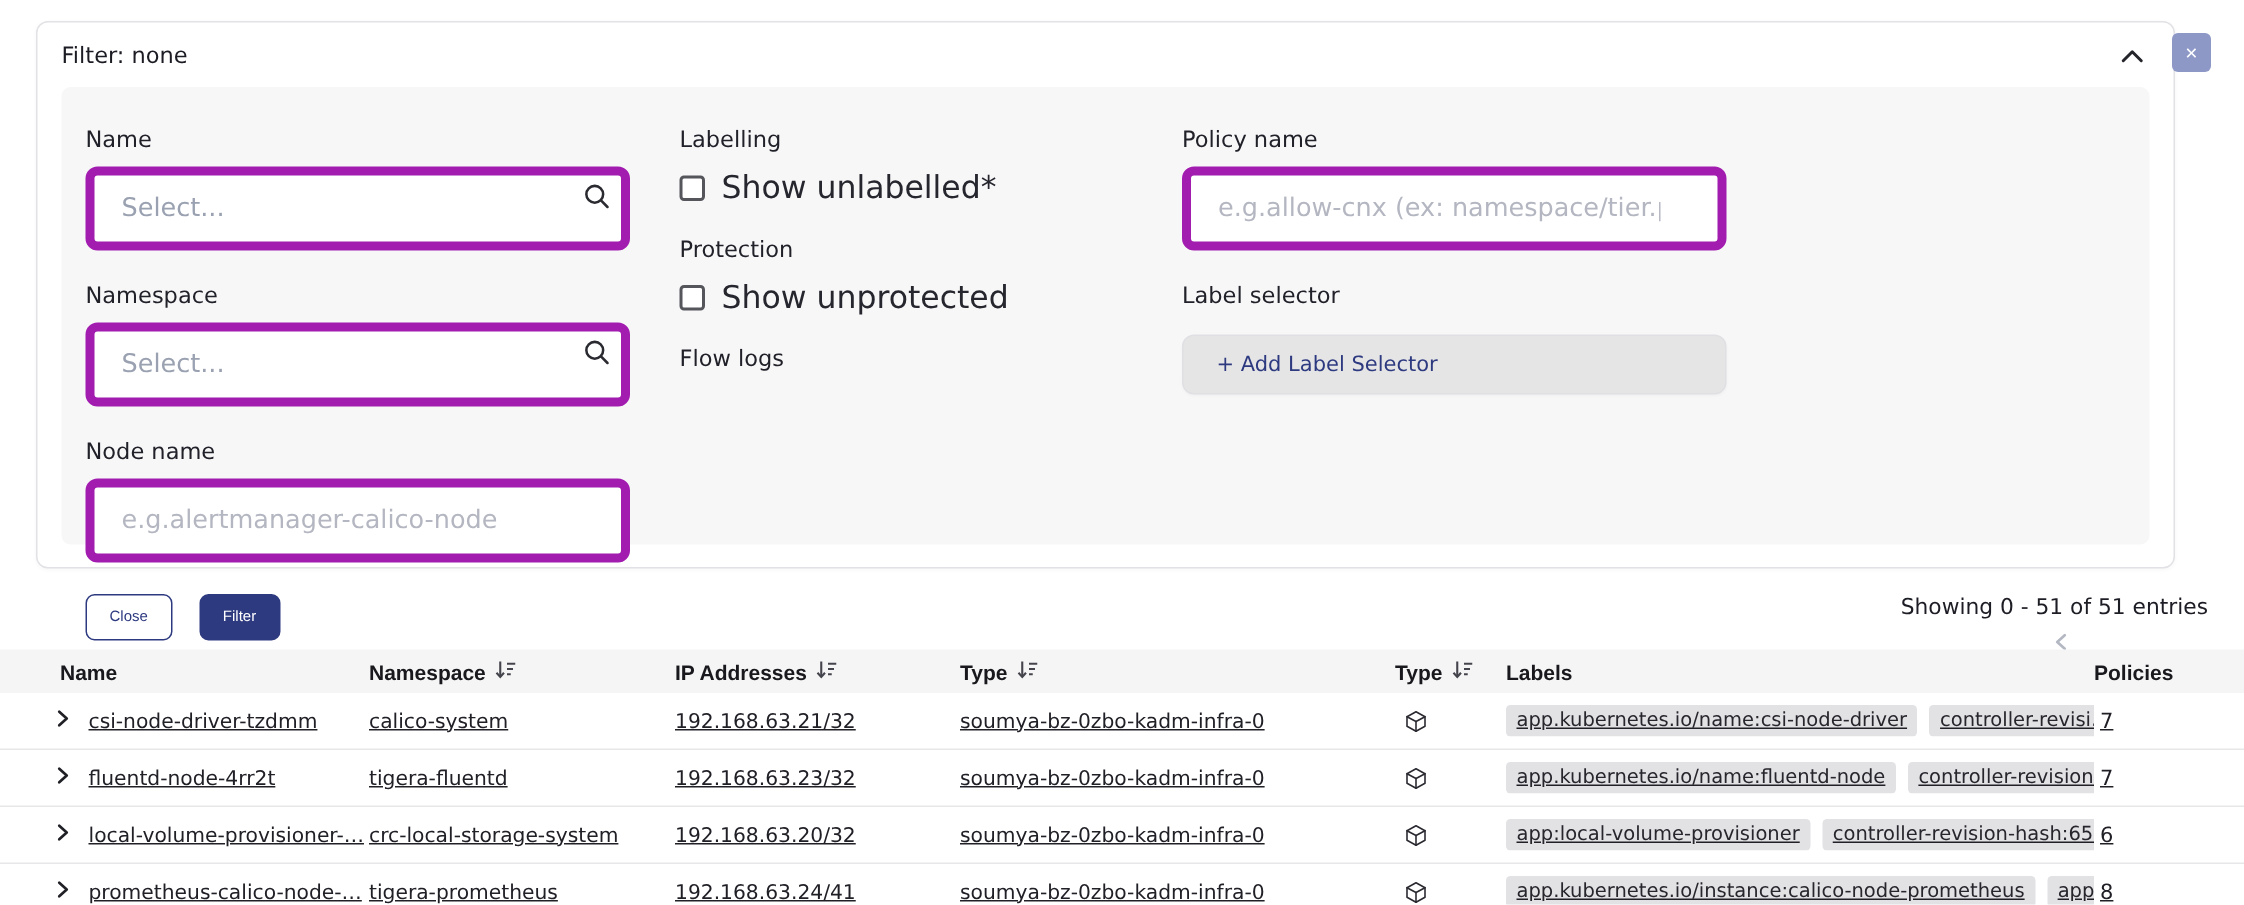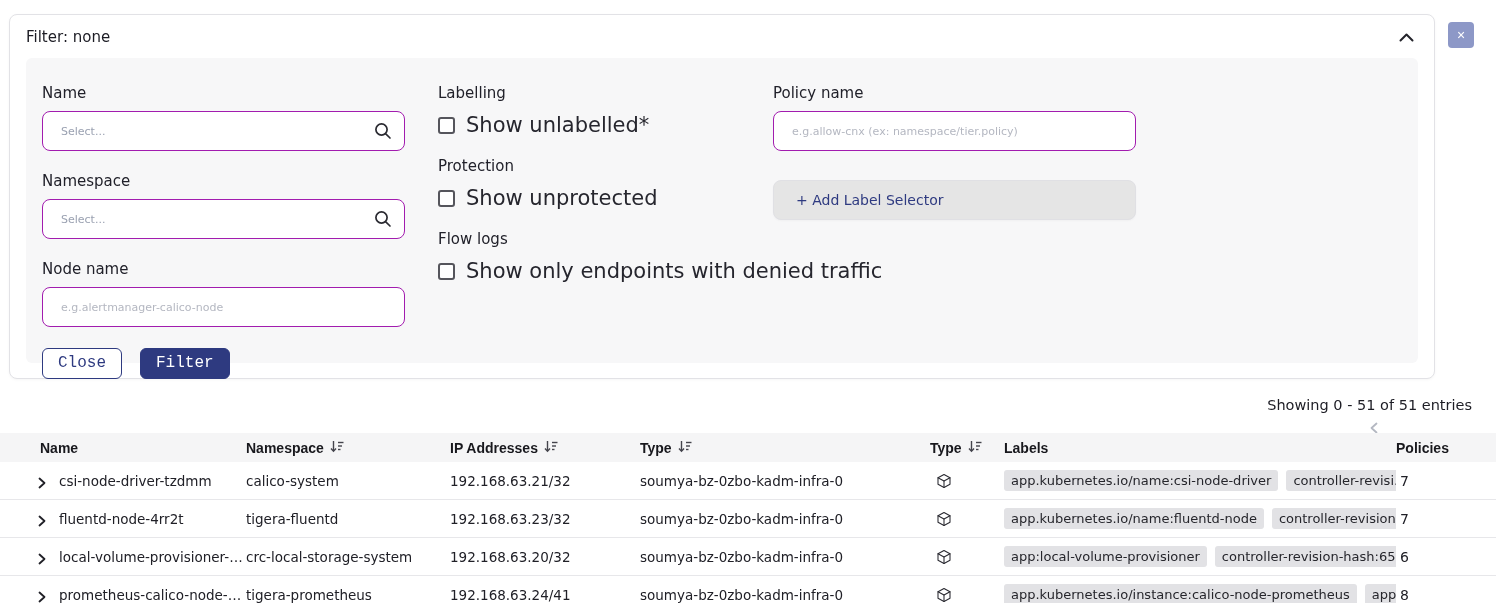--- a/index.html
+++ b/index.html
@@ -8,21 +8,21 @@
     position: relative;
     background: #ffffff;
     font-family: "DejaVu Sans", sans-serif;
     color: #1d1d25;
     overflow: hidden;
   }
 
   
   .filter-card {
     position: absolute;
-    left: 9px; top: 14px;
+    left: 24px; top: 14px;
     width: 1426px; height: 365px;
     background: #ffffff;
     border: 1px solid #e2e2e6;
     border-radius: 8px;
     box-shadow: 0 1px 3px rgba(0,0,0,0.04);
   }
   .filter-card-header {
     display: flex; align-items: center; justify-content: space-between;
     padding: 13px 18px 12px 16px;
   }
@@ -41,25 +41,25 @@
   .fcol1 { width: 363px; flex: none; }
   .fcol2 { width: 302px; flex: none; }
   .fcol3 { width: 363px; flex: none; }
 
   .field-label {
     font-size: 15px; font-weight: 500; color: #21212a;
     margin-bottom: 9px; white-space: nowrap;
   }
   .input-wrap { position: relative; margin-bottom: 21px; }
   .text-input {
-    width: 100%; height: 40px;
-    border: 1px solid #a21caf; border-radius: 8px;
+    width: 100%; height: 56px;
+    border: 6px solid #a21caf; border-radius: 8px;
     background: #ffffff;
     padding: 0 38px 0 18px;
-    font-size: 11px; font-family: "DejaVu Sans", sans-serif;
+    font-size: 17px; font-family: "DejaVu Sans", sans-serif;
     color: #1d1d25; outline: none;
   }
   .text-input::placeholder { color: #b4b7c1; opacity: 1; }
   .text-input.select-like::placeholder { color: #9aa1b1; }
   .input-icon {
     position: absolute; right: 13px; top: 11px; line-height: 0;
   }
 
   .check-row {
     display: flex; align-items: center;
@@ -69,22 +69,22 @@
   .checkbox {
     appearance: none; -webkit-appearance: none;
     width: 17px; height: 17px; flex: none;
     border: 2px solid #55555c; border-radius: 3px;
     background: #ffffff; margin-right: 11px; cursor: pointer;
   }
   .check-label { font-size: 21px; color: #26262e; }
 
   .buttons-row { display: flex; gap: 18px; margin-top: 1px; }
   .btn {
-    font-family: Liberation Mono, monospace;
-    font-size: 16px; font-weight: 500;
+    font-family: Liberation Sans, sans-serif;
+    font-size: 10px; font-weight: 500;
     border-radius: 6px; cursor: pointer;
     padding: 6px 15px; line-height: 17px;
   }
   .btn-outline {
     background: #ffffff; color: #2e3a80;
     border: 1.5px solid #2e3a80;
   }
   .btn-primary {
     background: #2e3a80; color: #ffffff;
     border: 1.5px solid #2e3a80;
@@ -142,21 +142,21 @@
   }
   .th.first { padding-left: 40px; }
   .tbl-row {
     height: 38px;
     border-bottom: 1px solid #e7e7ea;
     background: #ffffff;
   }
   .td {
     font-size: 13.5px; color: #202027;
     white-space: nowrap; overflow: hidden;
-    display: flex; align-items: flex-end;
+    display: flex; align-items: flex-start; text-decoration: underline;
   }
   .td.name-cell { padding-left: 38px; gap: 13px; cursor: pointer; }
   .row-chevron { line-height: 0; flex: none; }
   .chips { gap: 8px; }
   .chip {
     background: #e2e2e5; color: #26262c;
     font-size: 13px; padding: 3px 7px; border-radius: 3px;
     white-space: nowrap;
   }
   .policies-cell { padding-left: 4px; font-size: 14px; }
@@ -219,32 +219,29 @@
         <span class="check-label">Show unlabelled*</span>
       </div>
 
       <div class="field-label">Protection</div>
       <div class="check-row">
         <input type="checkbox" class="checkbox" style="">
         <span class="check-label">Show unprotected</span>
       </div>
 
       <div class="field-label">Flow logs</div>
-      <div class="check-row">
-        <input type="checkbox" class="checkbox" style="">
-        <span class="check-label">Show only endpoints with denied traffic</span>
-      </div>
     </div>
 
     <div class="fcol3">
       <div class="field-label">Policy name</div>
       <div class="input-wrap">
         <input class="text-input" placeholder="e.g.allow-cnx (ex: namespace/tier.policy)" style="">
       </div>
 
+      <div class="field-label">Label selector</div>
       <button class="add-selector-btn">+ Add Label Selector</button>
     </div>
   </div>
 </section>
 
 <button class="dismiss-btn">
   <span>×</span>
 </button>
 
 <div class="pagination">

